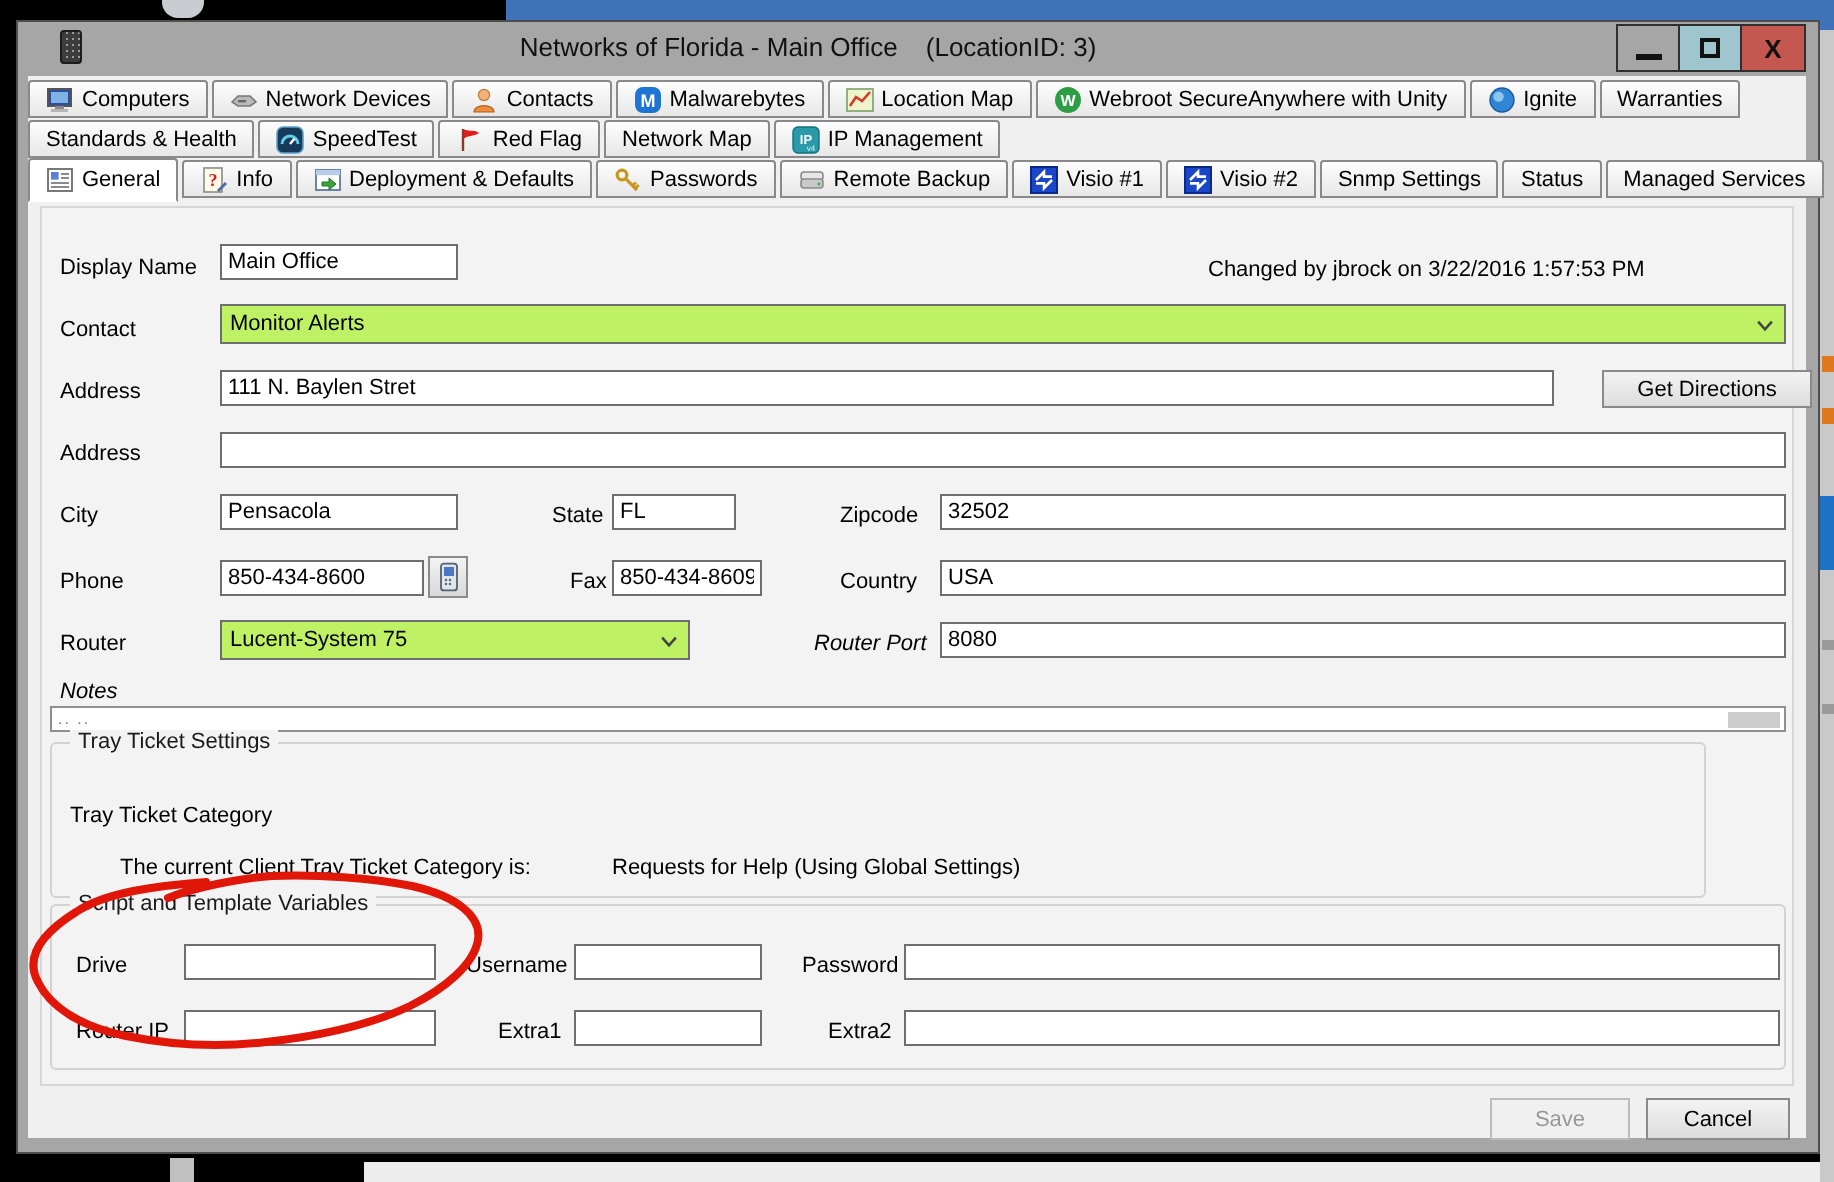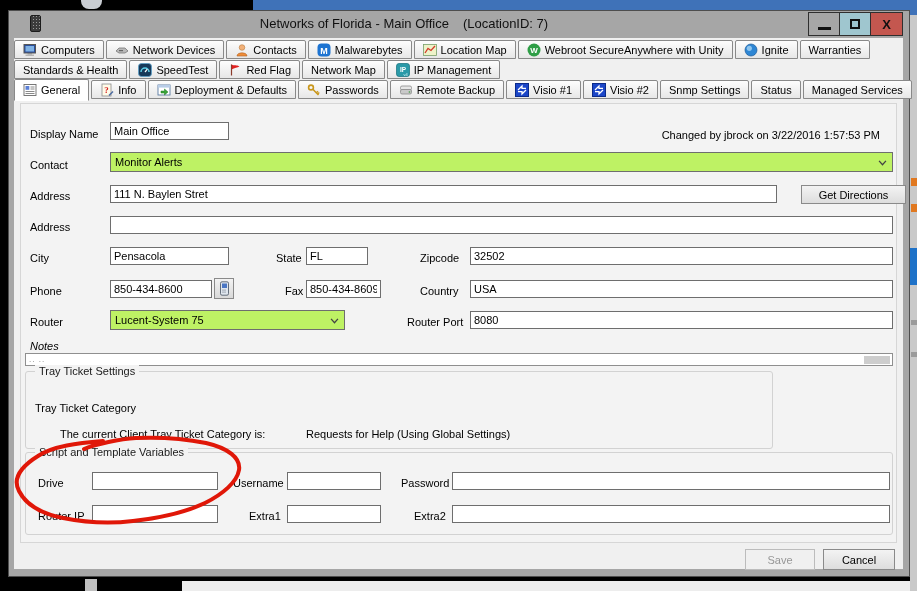--- a/index.html
+++ b/index.html
@@ -62,21 +62,21 @@
 
   .phone-btn { position:absolute; left:214px; top:278px; width:20px; height:21px; background:linear-gradient(#f3f3f3,#d9d9d9);
     border:1px solid #8a8a8a; display:flex; align-items:center; justify-content:center; }
 
   .notes-strip { position:absolute; left:25px; top:353px; width:868px; height:13px; background:#fff; border:1px solid #8f8f8f; }
   .notes-preview { position:absolute; left:3px; top:1px; font-size:8px; color:#777; letter-spacing:1px; }
   .notes-thumb { position:absolute; right:2px; top:2px; width:26px; height:8px; background:#cdcdcd; }
 
   .groupbox { position:absolute; border:1px solid #d2d2d2; border-radius:3px; }
   .group-title { position:absolute; top:-7px; left:9px; background:#f3f3f3; padding:0 4px; font-size:11px; color:#1a1a1a; white-space:nowrap; }
-  .gb-tray { left:25px; top:371px; width:748px; height:78px; }
+  .gb-tray { left:25px; top:371px; width:828px; height:78px; }
   .gb-script { left:25px; top:452px; width:868px; height:83px; }
 
   .annotation-svg { position:absolute; left:8px; top:428px; z-index:50; pointer-events:none; }
 </style>
 </head>
 <body>
 
 <div id="stage">
 
   <div class="bg-top-blue"></div>
@@ -86,21 +86,21 @@
   <div class="bg-right-blue-block"></div>
   <div class="bg-right-orange1"></div>
   <div class="bg-right-orange2"></div>
   <div class="bg-right-gray1"></div>
   <div class="bg-right-gray2"></div>
   <div class="bg-bottom-white"></div>
   <div class="bg-bottom-gray-sq"></div>
 
   <div class="window"></div>
   <div class="title-icon"></div>
-  <div class="titlebar-text"><span>Networks of Florida - Main Office</span><span style="margin-left:14px;">(LocationID: 7)</span></div>
+  <div class="titlebar-text"><span>Networks of Florida - Main Office</span><span style="margin-left:14px;">(LocationID: 3)</span></div>
   <div class="winbtns">
     <div class="winbtn min">
         <span class="glyph-min"></span>
       </div>
     <div class="winbtn max">
         <span class="glyph-max"></span>
       </div>
     <div class="winbtn close">
         <span>X</span>
       </div>
@@ -300,21 +300,21 @@
     </div>
     <div class="tab">
       <span>Managed Services</span>
     </div>
   </div>
 
   <div class="main-panel"></div>
 
   <span class="lbl" style="left:30px; top:128px;">Display Name</span>
   <input class="inp" style="left: 110px; top: 122px; width: 119px;" value="Main Office">
-  <span class="lbl" style="left:587px; top:129px; width:293px; text-align:right;">Changed by jbrock on 3/22/2016 1:57:53 PM</span>
+  <span class="lbl" style="left:604px; top:129px; width:293px; text-align:left;">Changed by jbrock on 3/22/2016 1:57:53 PM</span>
 
   <span class="lbl" style="left:30px; top:159px;">Contact</span>
   <div class="combo" style="left:110px; top:152px; width:783px;">
     <span>Monitor Alerts</span>
     <svg class="chev" viewBox="0 0 10 7">
         <path d="M1 1 L5 5.5 L9 1" stroke="#444" stroke-width="1.5" fill="none"></path>
       </svg>
   </div>
 
   <span class="lbl" style="left:30px; top:190px;">Address</span>
@@ -350,21 +350,21 @@
   <span class="lbl" style="left:420px; top:285px;">Country</span>
   <input class="inp" style="left: 470px; top: 280px; width: 423px;" value="USA">
 
   <span class="lbl" style="left:30px; top:316px;">Router</span>
   <div class="combo" style="left:110px; top:310px; width:235px;align-items:center;">
     <span>Lucent-System 75</span>
     <svg class="chev" viewBox="0 0 10 7">
         <path d="M1 1 L5 5.5 L9 1" stroke="#444" stroke-width="1.5" fill="none"></path>
       </svg>
   </div>
-  <span class="lbl" style="left:407px; top:316px;">Router Port</span>
+  <span class="lbl" style="left:407px; top:316px;font-style:italic;">Router Port</span>
   <input class="inp" style="left: 470px; top: 311px; width: 423px;" value="8080">
 
   <span class="lbl" style="left:30px; top:340px;font-style:italic;">Notes</span>
   <div class="notes-strip">
     <span class="notes-preview">.. ..</span>
     <span class="notes-thumb"></span>
   </div>
 
   <div class="groupbox gb-tray">
     <span class="group-title">Tray Ticket Settings</span>

